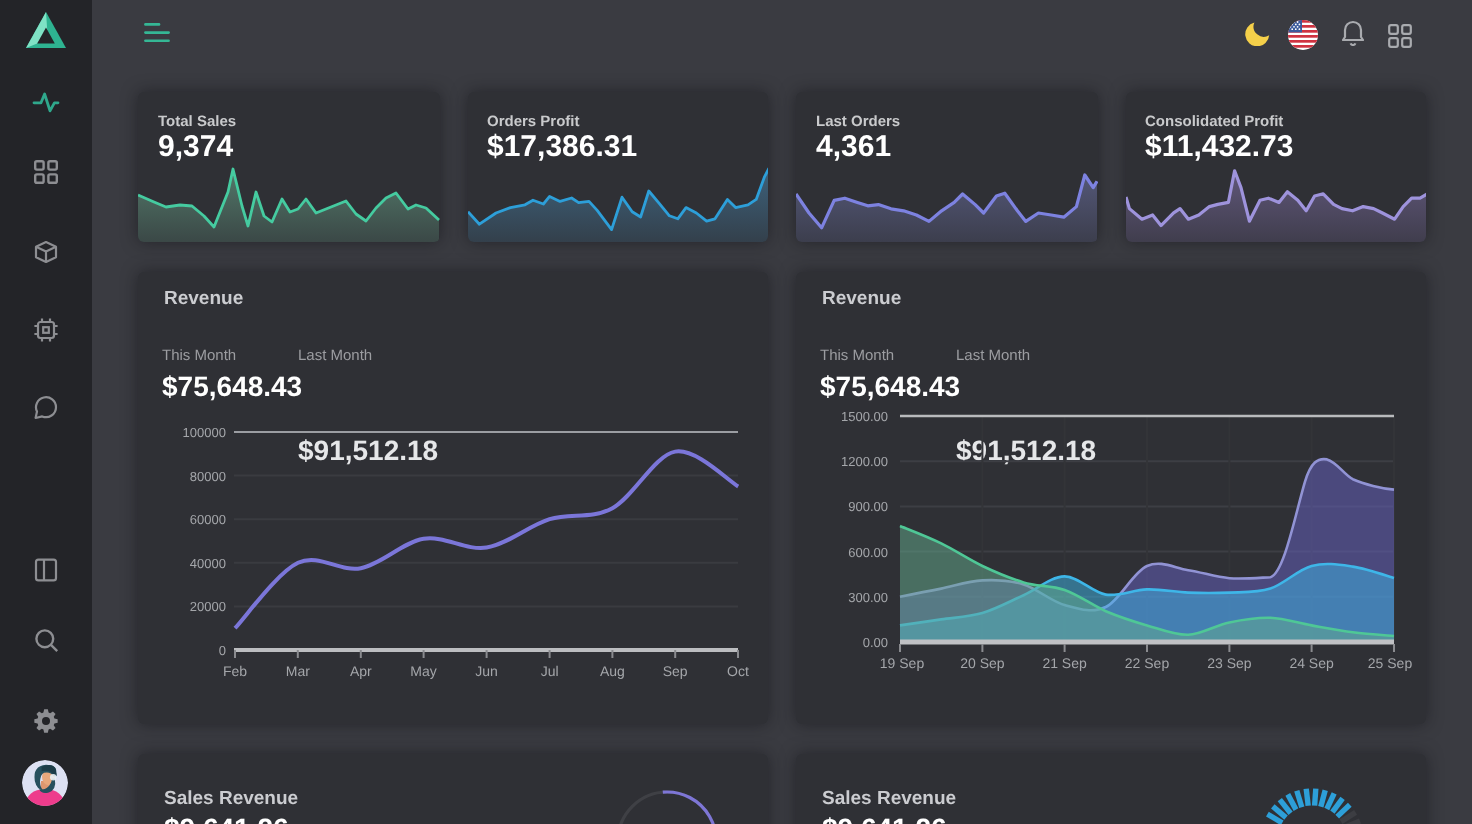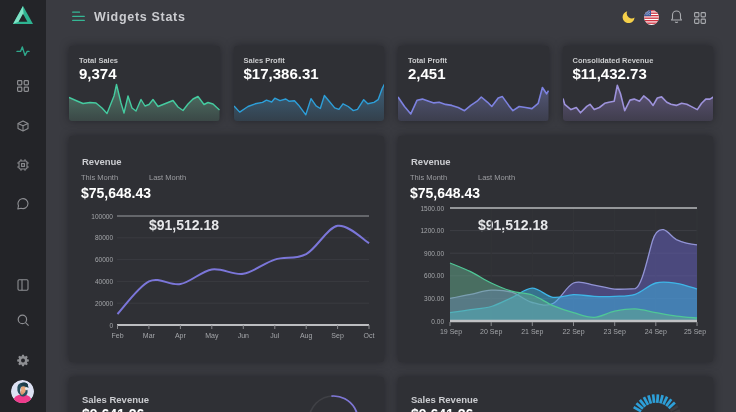--- a/index.html
+++ b/index.html
@@ -6,21 +6,21 @@
   html,body { width:736px; height:412px; overflow:hidden; background:#3a3b41; font-family:"Liberation Sans", sans-serif; }
   .sidebar { position:absolute; left:0; top:0; width:46px; height:412px; background:#232428; z-index:5; }
   .sideicon { position:absolute; left:0; width:46px; text-align:center; }
   .header { position:absolute; left:46px; top:0; width:690px; height:36px; background:#3a3b41; }
   .title { position:absolute; left:48px; top:10px; font-size:12.5px; font-weight:bold; color:#cbccd0; letter-spacing:0.7px; }
   .card { position:absolute; background:#2f3035; border-radius:3px; box-shadow:0 0 8px rgba(18,19,22,0.55); overflow:hidden; }
   .statlabel { position:absolute; left:10px; top:10px; font-size:7.5px; font-weight:bold; color:#c9cacc; }
   .statnum { position:absolute; left:10px; top:19px; font-size:15px; font-weight:bold; }
   .green { color:#ffffff; }
   .white { color:#e6e7e9;margin-top:32px; }
-  .cardtitle { position:absolute; left:13px; top:20px; font-size:9.5px; font-weight:bold; color:#cbccd0; }
+  .cardtitle { position:absolute; left:13px; top:8px; font-size:9.5px; font-weight:bold; color:#cbccd0; }
   .sub { position:absolute; font-size:7.5px; color:#9c9da1; }
   .subval { position:absolute; font-size:14px; font-weight:bold; }
   svg { display:block; }
   .chartsvg { position:absolute; left:0; top:0; }
 </style>
 </head>
 <body>
 
 <div class="sidebar">
 
@@ -100,21 +100,20 @@
 </div>
 
 <div class="header">
   <svg style="position:absolute;left:26px;top:11px" width="13" height="11" viewBox="0 0 13 11">
     <g stroke="#35b795" stroke-width="1.3" stroke-linecap="round">
       <line x1="0.7" y1="1.2" x2="7.5" y2="1.2"></line>
       <line x1="0.7" y1="5.3" x2="12.3" y2="5.3"></line>
       <line x1="0.7" y1="9.4" x2="12.3" y2="9.4"></line>
     </g>
   </svg>
-  <div class="title">Widgets Stats</div>
 
   <svg style="position:absolute;left:576px;top:11px" width="13" height="12" viewBox="0 0 13 12">
     <path d="M5.2 0.3 A6 6 0 1 0 12.6 6.6 A5.1 5.1 0 0 1 5.2 0.3 Z" fill="#f5d04a"></path>
   </svg>
 
   <svg style="position:absolute;left:598px;top:10px" width="15" height="15" viewBox="0 0 15 15">
     <defs>
         <clipPath id="fl">
           <circle cx="7.5" cy="7.5" r="7.5"></circle>
         </clipPath>
@@ -171,51 +170,51 @@
           <stop offset="0" stop-color="#56806f" stop-opacity="0.95"></stop>
           <stop offset="1" stop-color="#56806f" stop-opacity="0.30"></stop>
         </linearGradient>
       </defs>
     <polygon points="0,15.5 8,19 14,21.5 21,20.5 27,21 33,26 38,31.5 45,14 47.5,2.5 52,21 55,31 59,14 63,26 67,29 72,17.5 76,24 80,22.5 84,17.5 89,24.5 94,22.5 99,20.5 104,18.5 109,25 114,28.5 119,22 124,17 129,14.5 135,22.5 139,20.5 144,22 150.5,28 150.5,39 0,39" fill="url(#sg1)"></polygon>
     <polyline points="0,15.5 8,19 14,21.5 21,20.5 27,21 33,26 38,31.5 45,14 47.5,2.5 52,21 55,31 59,14 63,26 67,29 72,17.5 76,24 80,22.5 84,17.5 89,24.5 94,22.5 99,20.5 104,18.5 109,25 114,28.5 119,22 124,17 129,14.5 135,22.5 139,20.5 144,22 150.5,28" fill="none" stroke="#45cba0" stroke-width="1.4" stroke-linejoin="round"></polyline>
   </svg>
 </div>
 
 <div class="card" style="left:233.5px; top:46px; width:150.5px; height:75px;">
-  <div class="statlabel">Sales Profit</div>
+  <div class="statlabel">Orders Profit</div>
   <div class="statnum green">$17,386.31</div>
   <svg class="chartsvg" style="top:36px" width="151" height="39" viewBox="0 0 151 39">
       <defs>
         <linearGradient id="sg2" x1="0" y1="0" x2="0" y2="39" gradientUnits="userSpaceOnUse">
           <stop offset="0" stop-color="#3e6580" stop-opacity="0.98"></stop>
           <stop offset="1" stop-color="#3e6580" stop-opacity="0.30"></stop>
         </linearGradient>
       </defs>
     <polygon points="0,23.9 5.7,30.1 14,24.5 21.2,21.8 28.5,20.4 32.5,18.1 37.7,20 40.8,16.2 46,18.7 51.8,17 55.3,19.3 60.5,18.7 64.6,23.2 71.8,32.8 77,16.6 82.1,23.9 86.3,26.5 90.4,13.5 95.6,19.7 100.7,25.9 104.9,27.4 109,21.8 114.2,24.5 119.3,28.6 123.5,27.4 129.7,17.7 133.8,21.8 140,20.4 144.1,17.7 148.3,6.3 150.5,2.1 150.5,39 0,39" fill="url(#sg2)"></polygon>
     <polyline points="0,23.9 5.7,30.1 14,24.5 21.2,21.8 28.5,20.4 32.5,18.1 37.7,20 40.8,16.2 46,18.7 51.8,17 55.3,19.3 60.5,18.7 64.6,23.2 71.8,32.8 77,16.6 82.1,23.9 86.3,26.5 90.4,13.5 95.6,19.7 100.7,25.9 104.9,27.4 109,21.8 114.2,24.5 119.3,28.6 123.5,27.4 129.7,17.7 133.8,21.8 140,20.4 144.1,17.7 148.3,6.3 150.5,2.1" fill="none" stroke="#2d9fd9" stroke-width="1.4" stroke-linejoin="round"></polyline>
   </svg>
 </div>
 
 <div class="card" style="left:398px; top:46px; width:150.5px; height:75px;">
-  <div class="statlabel">Total Profit</div>
-  <div class="statnum green">2,451</div>
+  <div class="statlabel">Last Orders</div>
+  <div class="statnum green">4,361</div>
   <svg class="chartsvg" style="top:36px" width="151" height="39" viewBox="0 0 151 39">
       <defs>
         <linearGradient id="sg3" x1="0" y1="0" x2="0" y2="39" gradientUnits="userSpaceOnUse">
           <stop offset="0" stop-color="#585c80" stop-opacity="0.98"></stop>
           <stop offset="1" stop-color="#585c80" stop-opacity="0.32"></stop>
         </linearGradient>
       </defs>
     <polygon points="0.0,15.0 6.5,24.5 12.8,31.9 19.1,18.2 24.4,17.1 30.7,19.2 35.9,20.9 41.2,20.3 47.5,22.4 53.8,23.4 60.2,25.5 66.5,28.7 72.8,23.4 79.1,19.2 83.3,15.0 89.6,20.3 93.8,24.5 100.2,16.0 104.4,14.6 110.7,23.4 114.9,28.7 121.2,24.5 127.6,25.5 133.9,26.6 140.2,21.3 144.4,5.5 148.6,11.8 150.5,8.6 150.5,39 0,39" fill="url(#sg3)"></polygon>
     <polyline points="0.0,15.0 6.5,24.5 12.8,31.9 19.1,18.2 24.4,17.1 30.7,19.2 35.9,20.9 41.2,20.3 47.5,22.4 53.8,23.4 60.2,25.5 66.5,28.7 72.8,23.4 79.1,19.2 83.3,15.0 89.6,20.3 93.8,24.5 100.2,16.0 104.4,14.6 110.7,23.4 114.9,28.7 121.2,24.5 127.6,25.5 133.9,26.6 140.2,21.3 144.4,5.5 148.6,11.8 150.5,8.6" fill="none" stroke="#7d82e0" stroke-width="1.6" stroke-linejoin="round"></polyline>
   </svg>
 </div>
 
 <div class="card" style="left:562.5px; top:46px; width:150.5px; height:75px;">
-  <div class="statlabel">Consolidated Revenue</div>
+  <div class="statlabel">Consolidated Profit</div>
   <div class="statnum green">$11,432.73</div>
   <svg class="chartsvg" style="top:36px" width="151" height="39" viewBox="0 0 151 39">
       <defs>
         <linearGradient id="sg4" x1="0" y1="0" x2="0" y2="39" gradientUnits="userSpaceOnUse">
           <stop offset="0" stop-color="#645a80" stop-opacity="0.98"></stop>
           <stop offset="1" stop-color="#645a80" stop-opacity="0.32"></stop>
         </linearGradient>
       </defs>
     <polygon points="0.0,16.5 1.7,22.3 8.0,27.6 13.3,25.5 17.5,30.8 23.8,24.4 27.0,22.3 31.2,27.6 36.4,25.5 41.7,21.3 45.9,20.2 51.2,19.2 54.3,3.4 57.5,11.8 61.7,28.6 67.0,18.1 71.2,17.1 76.5,19.2 80.7,13.9 85.9,18.1 90.1,23.4 94.3,16.0 98.6,14.9 103.8,20.2 108.0,22.3 113.3,23.4 118.6,21.3 123.8,22.3 128.0,24.4 134.3,27.6 138.6,21.3 142.8,17.1 147.0,17.1 150.5,15.0 150.5,39 0,39" fill="url(#sg4)"></polygon>
     <polyline points="0.0,16.5 1.7,22.3 8.0,27.6 13.3,25.5 17.5,30.8 23.8,24.4 27.0,22.3 31.2,27.6 36.4,25.5 41.7,21.3 45.9,20.2 51.2,19.2 54.3,3.4 57.5,11.8 61.7,28.6 67.0,18.1 71.2,17.1 76.5,19.2 80.7,13.9 85.9,18.1 90.1,23.4 94.3,16.0 98.6,14.9 103.8,20.2 108.0,22.3 113.3,23.4 118.6,21.3 123.8,22.3 128.0,24.4 134.3,27.6 138.6,21.3 142.8,17.1 147.0,17.1 150.5,15.0" fill="none" stroke="#9e93dc" stroke-width="1.6" stroke-linejoin="round"></polyline>

